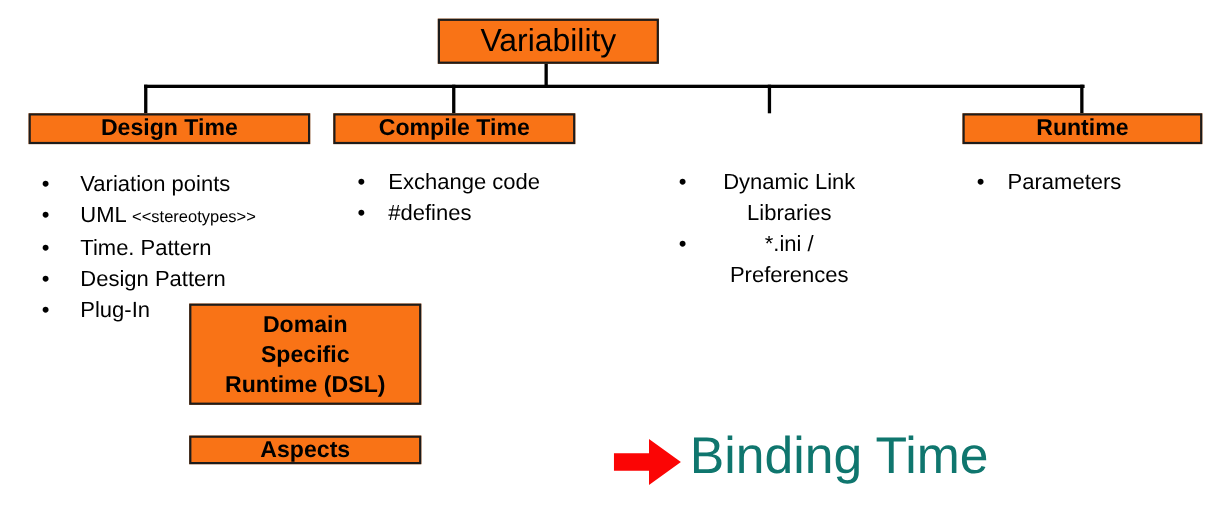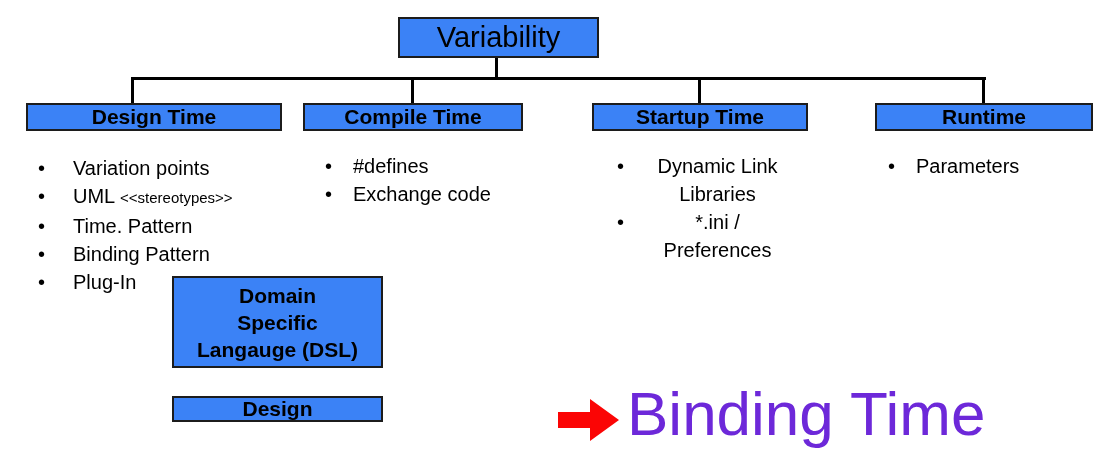--- a/index.html
+++ b/index.html
@@ -1,20 +1,20 @@
 <!DOCTYPE html>
 <html><head>
 <meta charset="utf-8">
 <style>
   html,body { margin:0; padding:0; background:#fff; }
   body { font-family:"Liberation Sans","DejaVu Sans",sans-serif; color:#000; }
   .canvas { position:relative; width:1115px; height:463px; background:#ffffff; overflow:hidden; }
 
   .box {
-    position:absolute; background:#3b82f6; border:2px solid #1c1c1c;
+    position:absolute; background:#f97316; border:2px solid #1c1c1c;
     display:flex; align-items:center; justify-content:center;
     box-sizing:border-box; text-align:center;
   }
   #variability-box { left:398px; top:17px; width:201px; height:41px; font-size:29px; }
   .header-box { height:28px; font-weight:bold; font-size:21px; top:103px; }
   #design-box  { left:26px;  width:256px; }
   #compile-box { left:303px; width:220px;align-items:center; }
   #startup-box { left:592px; width:216px; }
   #runtime-box { left:875px; width:218px;align-items:flex-end; }
 
@@ -38,22 +38,22 @@
   #runtime-list { left:886px; top:152px; width:210px; }
   .small-suffix { font-size:15px; }
 
   #dsl-box { left:172px; top:276px; width:211px; height:92px;
              flex-direction:column; font-weight:bold; font-size:21px; line-height:27px; }
   #dsl-box span { display:block; }
   #aspects-box { left:172px; top:396px; width:211px; height:26px;
                  font-weight:bold; font-size:21px; }
 
   #binding-arrow { position:absolute; left:558px; top:397px; width:62px; height:46px; color:#fb0505; }
-  #binding-caption { position:absolute; left:627px; top:384px; font-size:62px;
-                     line-height:60px; color:#6d28d9; white-space:nowrap; }
+  #binding-caption { position:absolute; left:627px; top:384px; font-size:47px;
+                     line-height:60px; color:#0f766e; white-space:nowrap; }
 </style>
 </head>
 <body>
 
 <div class="canvas">
 
   <div class="box" id="variability-box">
     <span>Variability</span>
   </div>
 
@@ -63,52 +63,49 @@
   <div class="vline" id="conn-compile"></div>
   <div class="vline" id="conn-startup"></div>
   <div class="vline" id="conn-runtime"></div>
 
   <div class="box header-box" id="design-box">
     <span>Design Time</span>
   </div>
   <div class="box header-box" id="compile-box">
     <span>Compile Time</span>
   </div>
-  <div class="box header-box" id="startup-box">
-    <span>Startup Time</span>
-  </div>
   <div class="box header-box" id="runtime-box">
     <span>Runtime</span>
   </div>
 
   <ul class="bullets" id="design-list">
     <li>
       <span>Variation points</span>
     </li>
     <li>
       <span>UML</span>
       <span class="small-suffix">&lt;&lt;stereotypes&gt;&gt;</span>
     </li>
     <li>
       <span>Time. Pattern</span>
     </li>
     <li>
-      <span>Binding Pattern</span>
+      <span>Design Pattern</span>
     </li>
     <li>
       <span>Plug-In</span>
     </li>
   </ul>
 
   <ul class="bullets" id="compile-list">
     <li>
-      <span>#defines</span>
+      <span>Exchange code</span>
     </li>
     <li>
-      <span>Exchange code</span>
+      <span>#defines</span>
     </li>
   </ul>
 
   <ul class="bullets" id="startup-list">
     <li>
       <span>Dynamic Link Libraries</span>
     </li>
     <li>
       <span>*.ini / Preferences</span>
     </li>
@@ -116,24 +113,24 @@
 
   <ul class="bullets" id="runtime-list">
     <li>
       <span>Parameters</span>
     </li>
   </ul>
 
   <div class="box" id="dsl-box">
     <span>Domain</span>
     <span>Specific</span>
-    <span>Langauge (DSL)</span>
+    <span>Runtime (DSL)</span>
   </div>
   <div class="box" id="aspects-box">
-    <span>Design</span>
+    <span>Aspects</span>
   </div>
 
   <svg id="binding-arrow" viewBox="0 0 62 46" xmlns="http://www.w3.org/2000/svg">
     <polygon points="0,15 32,15 32,2 61,23 32,44 32,31 0,31" fill="currentColor"></polygon>
   </svg>
   <div id="binding-caption">Binding Time</div>
 
 </div>
 
 </body></html>

